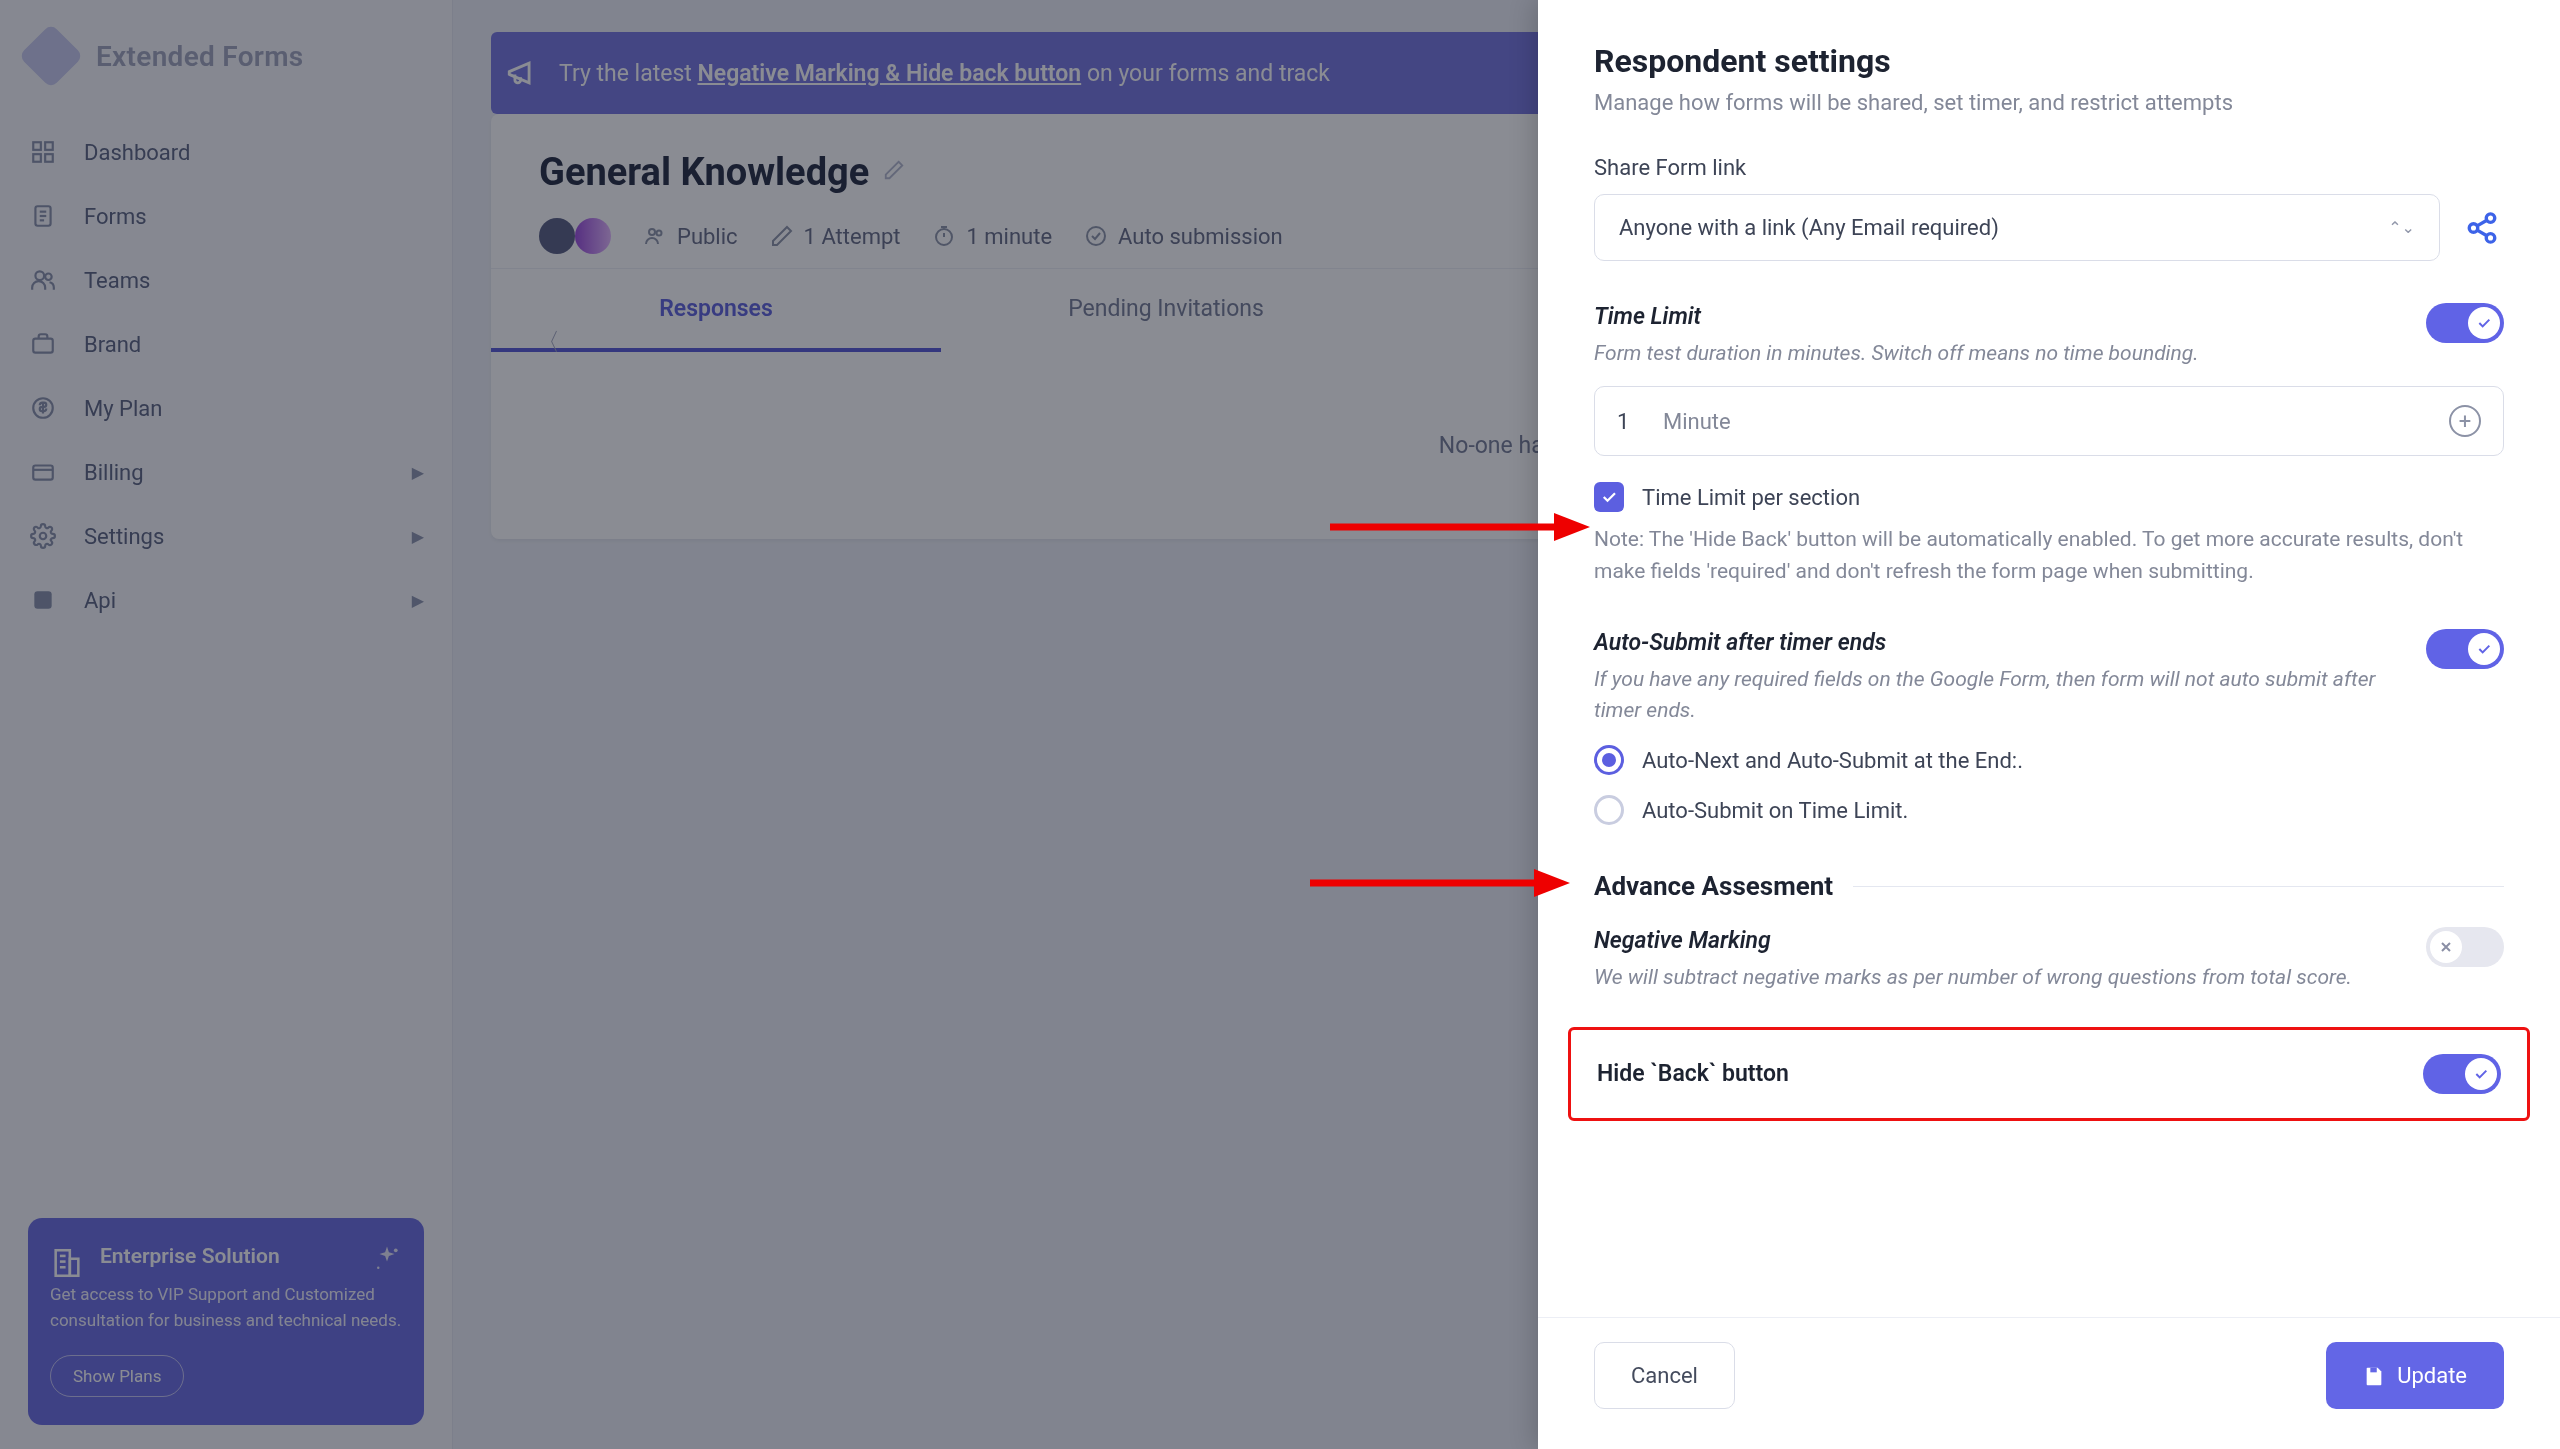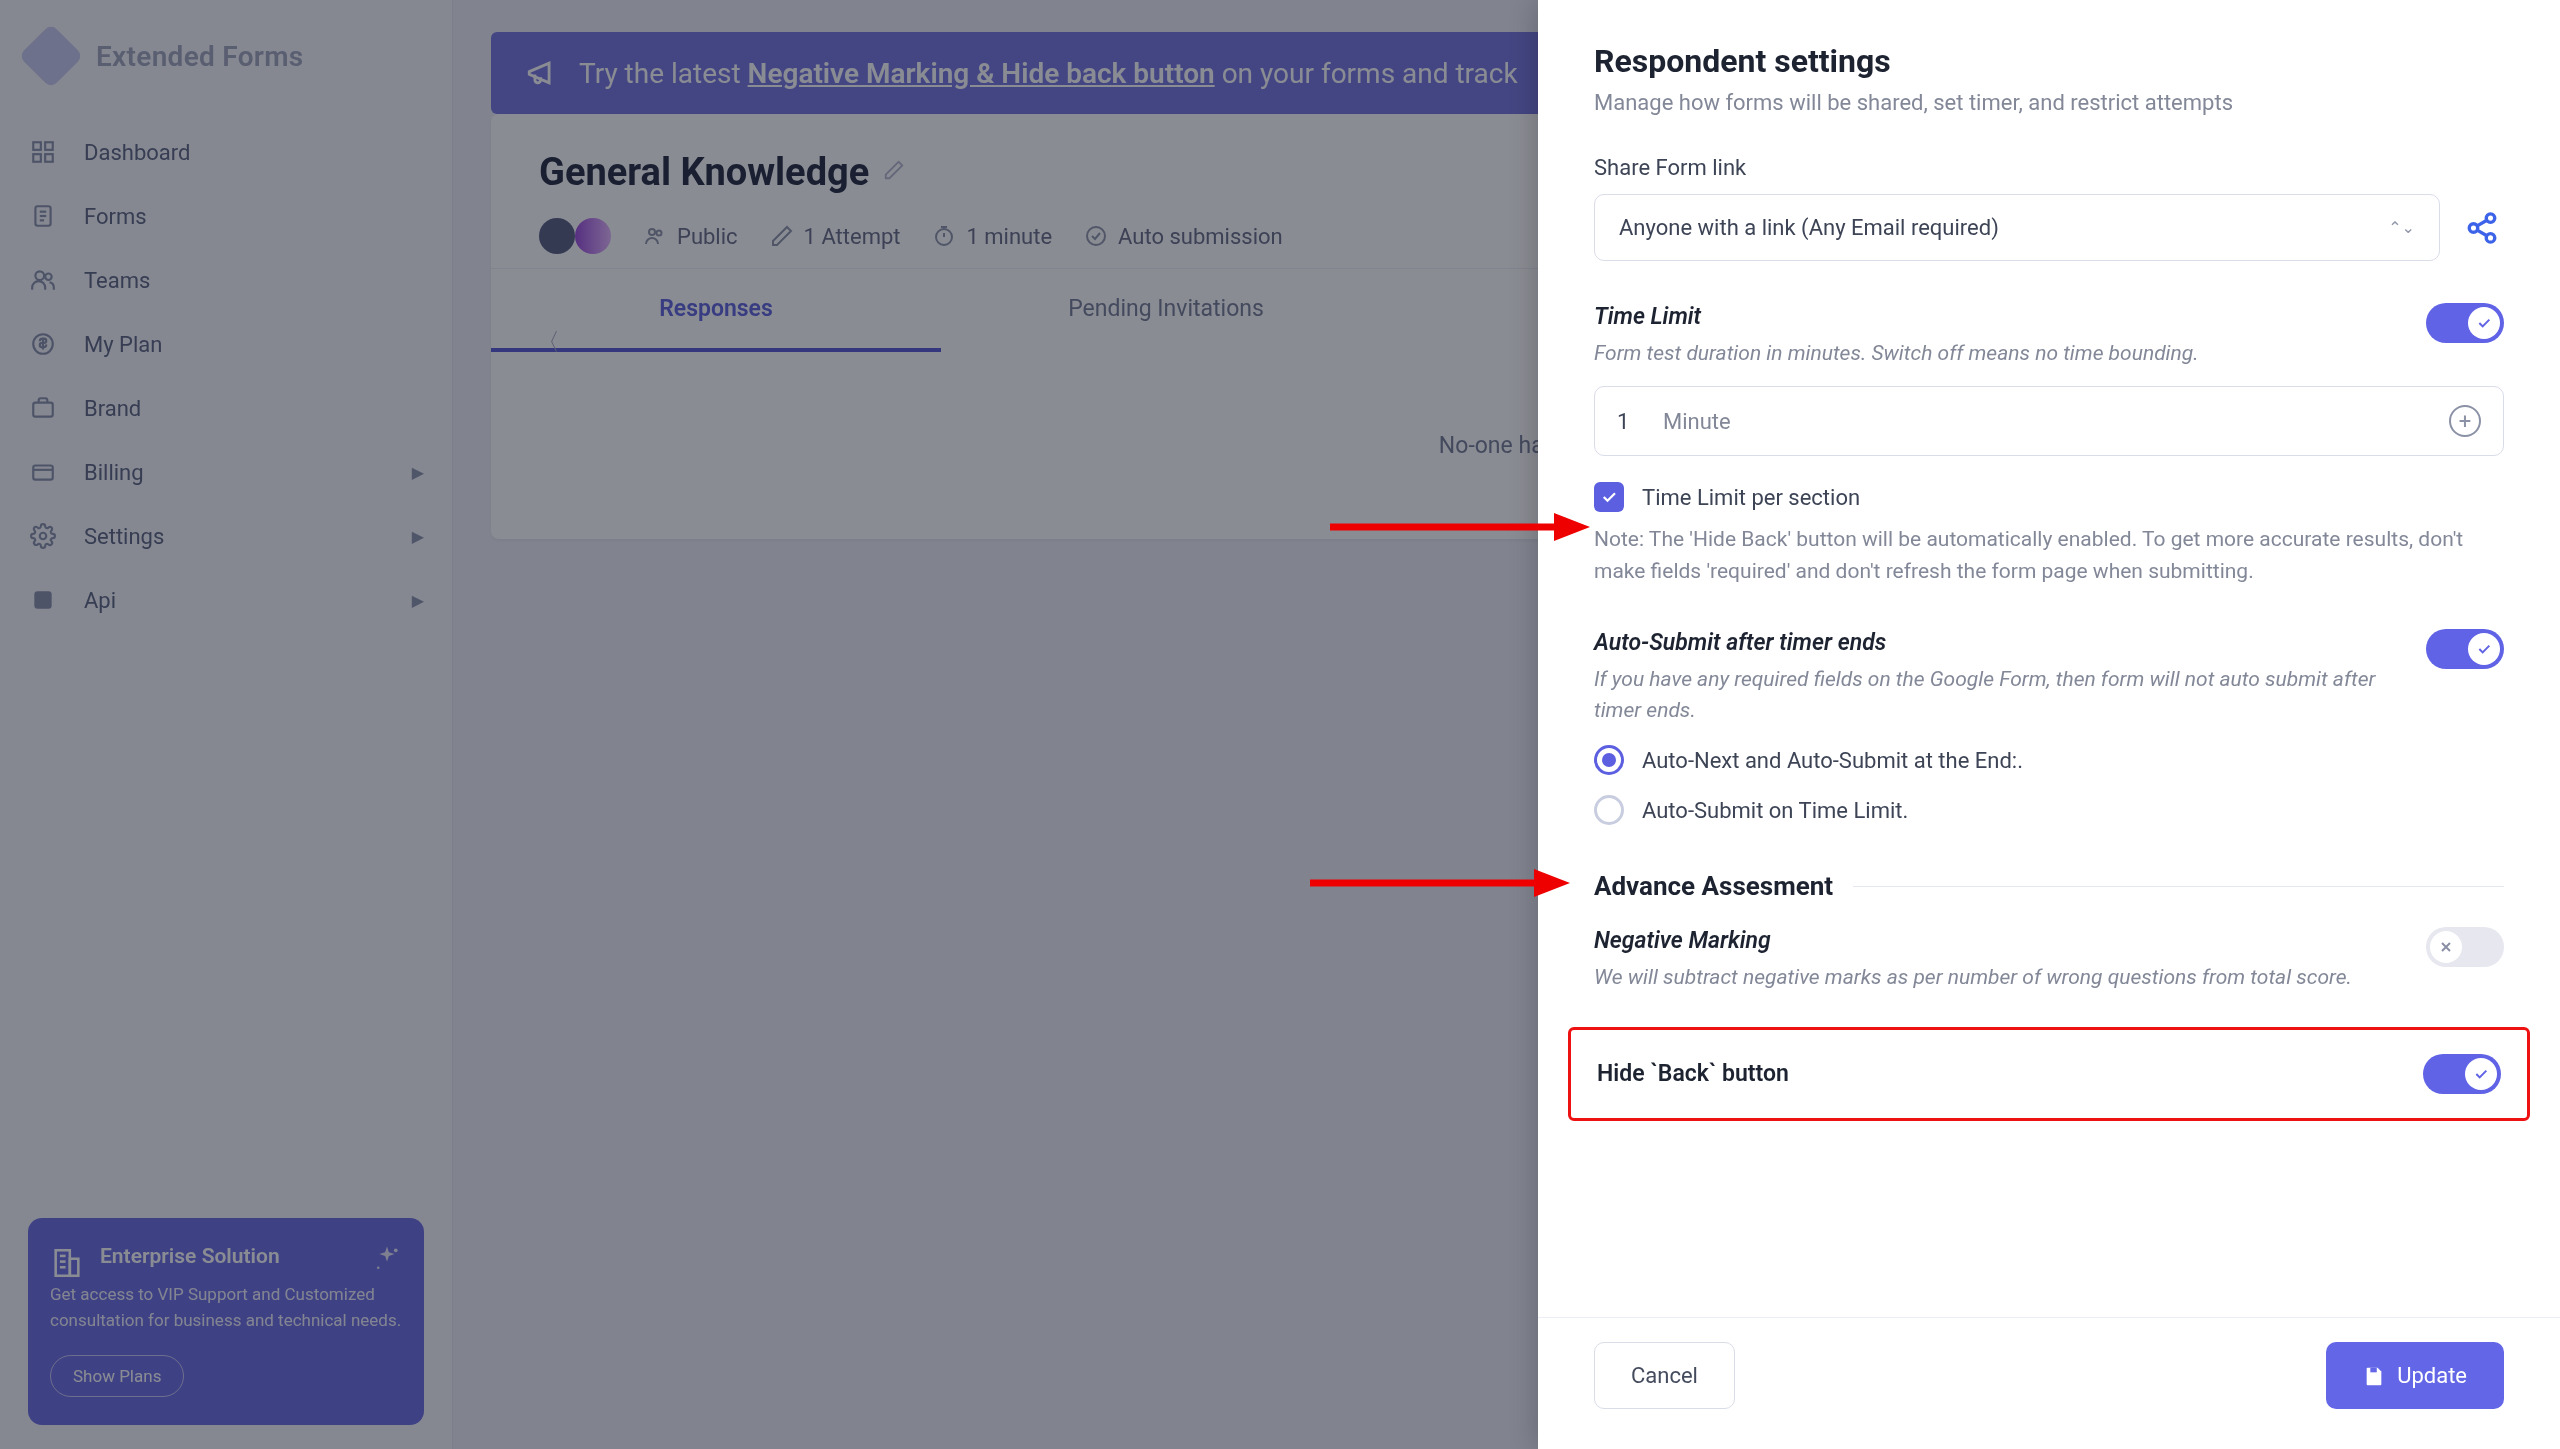--- a/index.html
+++ b/index.html
@@ -15,21 +15,21 @@
 .nav-icon { width:30px; height:30px; display:flex; align-items:center; justify-content:center; color:#8c94ac; }
 .nav-chev { margin-left:auto; font-size:16px; color:#9198b0; }
 .promo { margin:24px 28px; padding:26px 22px 28px; background:#6e6fe2; border-radius:14px; color:#fff; position:relative; }
 .promo h4 { font-size:21px; font-weight:600; margin-bottom:14px; }
 .promo p { font-size:17px; line-height:1.5; opacity:.9; margin-bottom:22px; }
 .promo button { border:1px solid rgba(255,255,255,.6); background:transparent; color:#fff; font-size:17px; padding:10px 22px; border-radius:22px; cursor:pointer; }
 .promo-spark { position:absolute; right:22px; top:26px; }
 
 
 .main { position:absolute; left:453px; top:0; right:0; height:100%; background:#eef0f7; }
-.banner { margin:32px 38px 0; background:#7a79e0; color:#fff; display:flex; align-items:center; gap:20px; padding:24px 34px; border-radius:6px; font-size:28px; }
+.banner { margin:32px 38px 0; background:#7a79e0; color:#fff; display:flex; align-items:center; gap:20px; padding:24px 14px; border-radius:6px; font-size:23px; }
 .banner a { text-decoration:underline; color:#fff; font-weight:600; }
 .card { margin:0 38px; background:#fff; border-radius:8px; box-shadow:0 2px 4px rgba(0,0,0,.05); }
 .card-head { padding:36px 48px 14px; }
 .title-row { display:flex; align-items:center; gap:14px; }
 .title-row h1 { font-size:38px; font-weight:700; color:#2a3146; }
 .edit-ico { color:#b6bbcf; font-size:20px; }
 .meta-row { display:flex; align-items:center; gap:32px; padding-top:24px; font-size:22px; color:#6a7089; flex-wrap:wrap; }
 .meta-row .meta { display:flex; align-items:center; gap:10px; }
 .avatar { width:36px; height:36px; border-radius:50%; }
 .av1{background:#5c6285;} .av2{background:linear-gradient(90deg,#9d4edd,#e5b8ff);}
@@ -126,34 +126,34 @@
             <path d="M2 21v-2a6 6 0 0 1 12 0v2"></path>
             <circle cx="17" cy="9" r="3"></circle>
             <path d="M22 21v-2a5 5 0 0 0-4-4.9"></path>
           </svg>
         </span>
       <span>Teams</span>
     </div>
     <div class="nav-item">
       <span class="nav-icon">
           <svg viewBox="0 0 24 24" width="26" height="26" fill="none" stroke="currentColor" stroke-width="2">
+            <rect x="3" y="7" width="18" height="13" rx="2"></rect>
+            <path d="M8 7V5a2 2 0 0 1 2-2h4a2 2 0 0 1 2 2v2"></path>
+          </svg>
+        </span>
+      <span>Brand</span>
+    </div>
+    <div class="nav-item">
+      <span class="nav-icon">
+          <svg viewBox="0 0 24 24" width="26" height="26" fill="none" stroke="currentColor" stroke-width="2">
             <circle cx="12" cy="12" r="9"></circle>
             <path d="M12 7v10M9 9.5a2.5 2.5 0 0 1 2.5-2.5H13a2 2 0 0 1 0 4h-2a2 2 0 0 0 0 4h1.5A2.5 2.5 0 0 0 15 12.5"></path>
           </svg>
         </span>
       <span>My Plan</span>
-    </div>
-    <div class="nav-item">
-      <span class="nav-icon">
-          <svg viewBox="0 0 24 24" width="26" height="26" fill="none" stroke="currentColor" stroke-width="2">
-            <rect x="3" y="7" width="18" height="13" rx="2"></rect>
-            <path d="M8 7V5a2 2 0 0 1 2-2h4a2 2 0 0 1 2 2v2"></path>
-          </svg>
-        </span>
-      <span>Brand</span>
     </div>
     <div class="nav-item">
       <span class="nav-icon">
           <svg viewBox="0 0 24 24" width="26" height="26" fill="none" stroke="currentColor" stroke-width="2">
             <rect x="3" y="6" width="18" height="13" rx="2"></rect>
             <line x1="3" y1="10" x2="21" y2="10"></line>
           </svg>
         </span>
       <span>Billing</span>
       <span class="nav-chev">▶</span>

